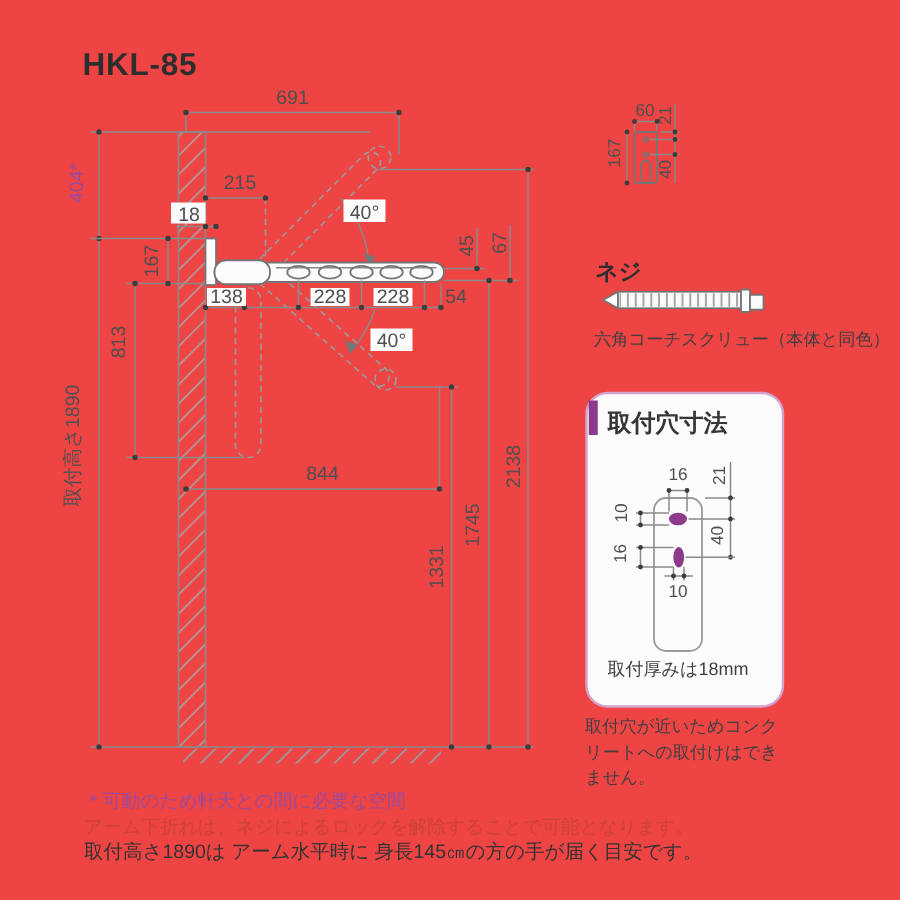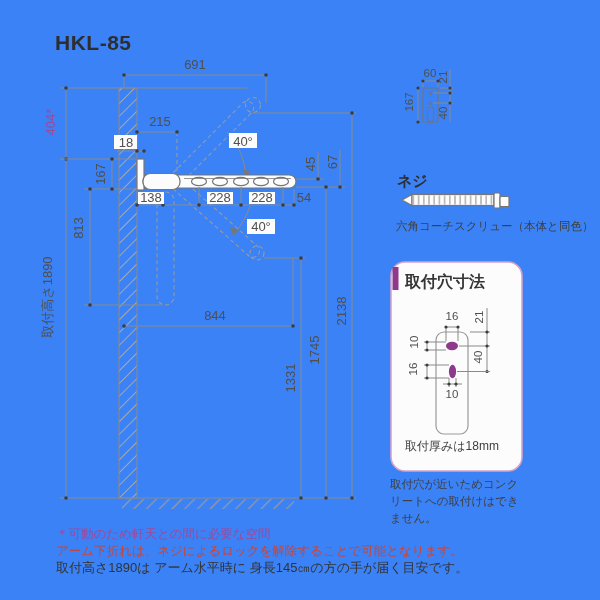--- a/index.html
+++ b/index.html
@@ -1,16 +1,16 @@
 <!DOCTYPE html>
 <html><head>
 <meta charset="utf-8">
 <style>
   html,body{margin:0;padding:0;background:#fcfcfc;}
-  .page{position:relative;width:600px;height:600px;background:#3b82f6;overflow:hidden;
+  .page{position:relative;width:600px;height:600px;background:#ef4444;overflow:hidden;
         font-family:"Liberation Sans","DejaVu Sans",sans-serif;}
   svg{display:block;}
   svg text{font-family:"Liberation Sans","DejaVu Sans",sans-serif;fill:#4a4a4a;}
   .ttl{font-size:21px;font-weight:700;fill:#2e2e2e;letter-spacing:.5px;}
   .dim{font-size:13px;fill:#4f4f4f;}
   .dimS{font-size:11.5px;fill:#4f4f4f;}
   .jp{font-size:12px;fill:#3f3f3f;}
   .jpB{font-size:16px;font-weight:700;fill:#363636;}
   .nej{font-size:15px;font-weight:700;fill:#2e2e2e;}
   .purple{fill:#9b4a9b;}

